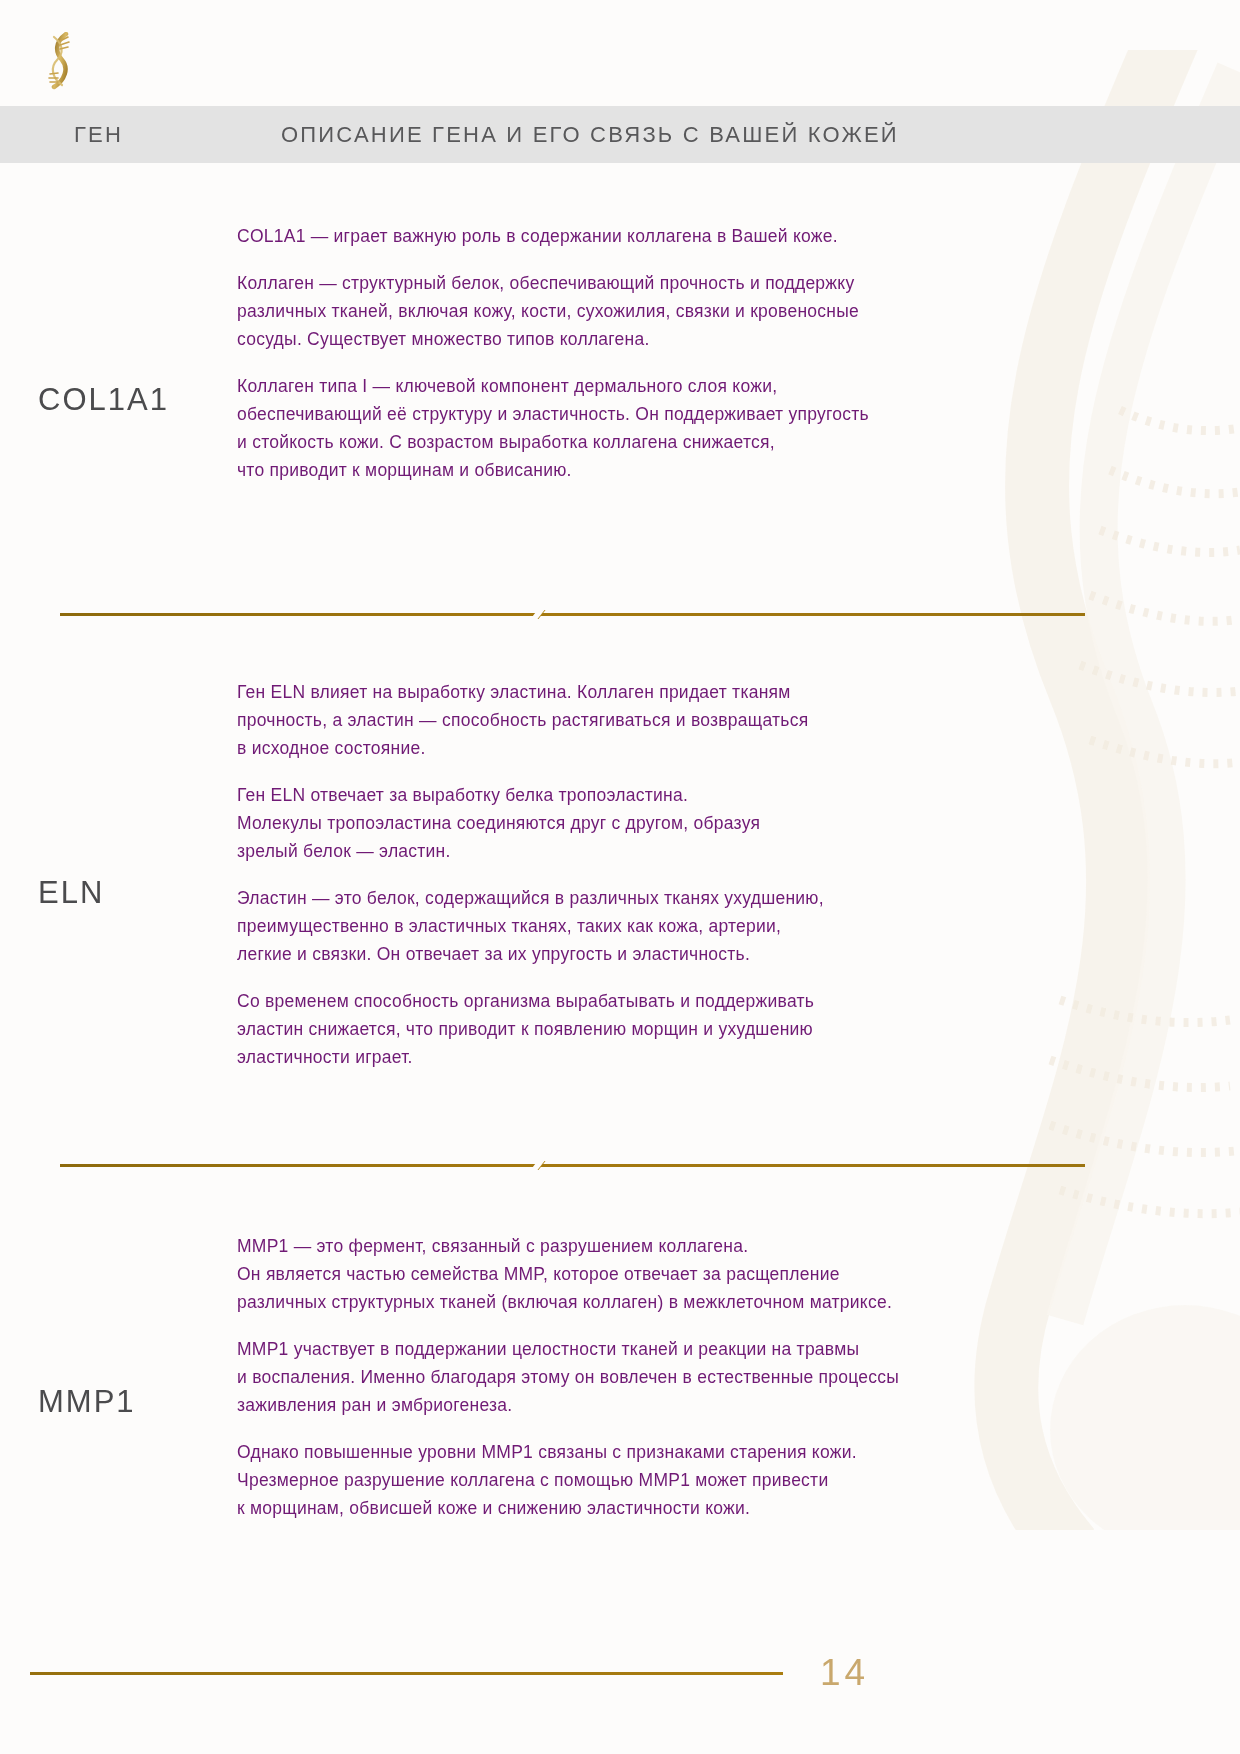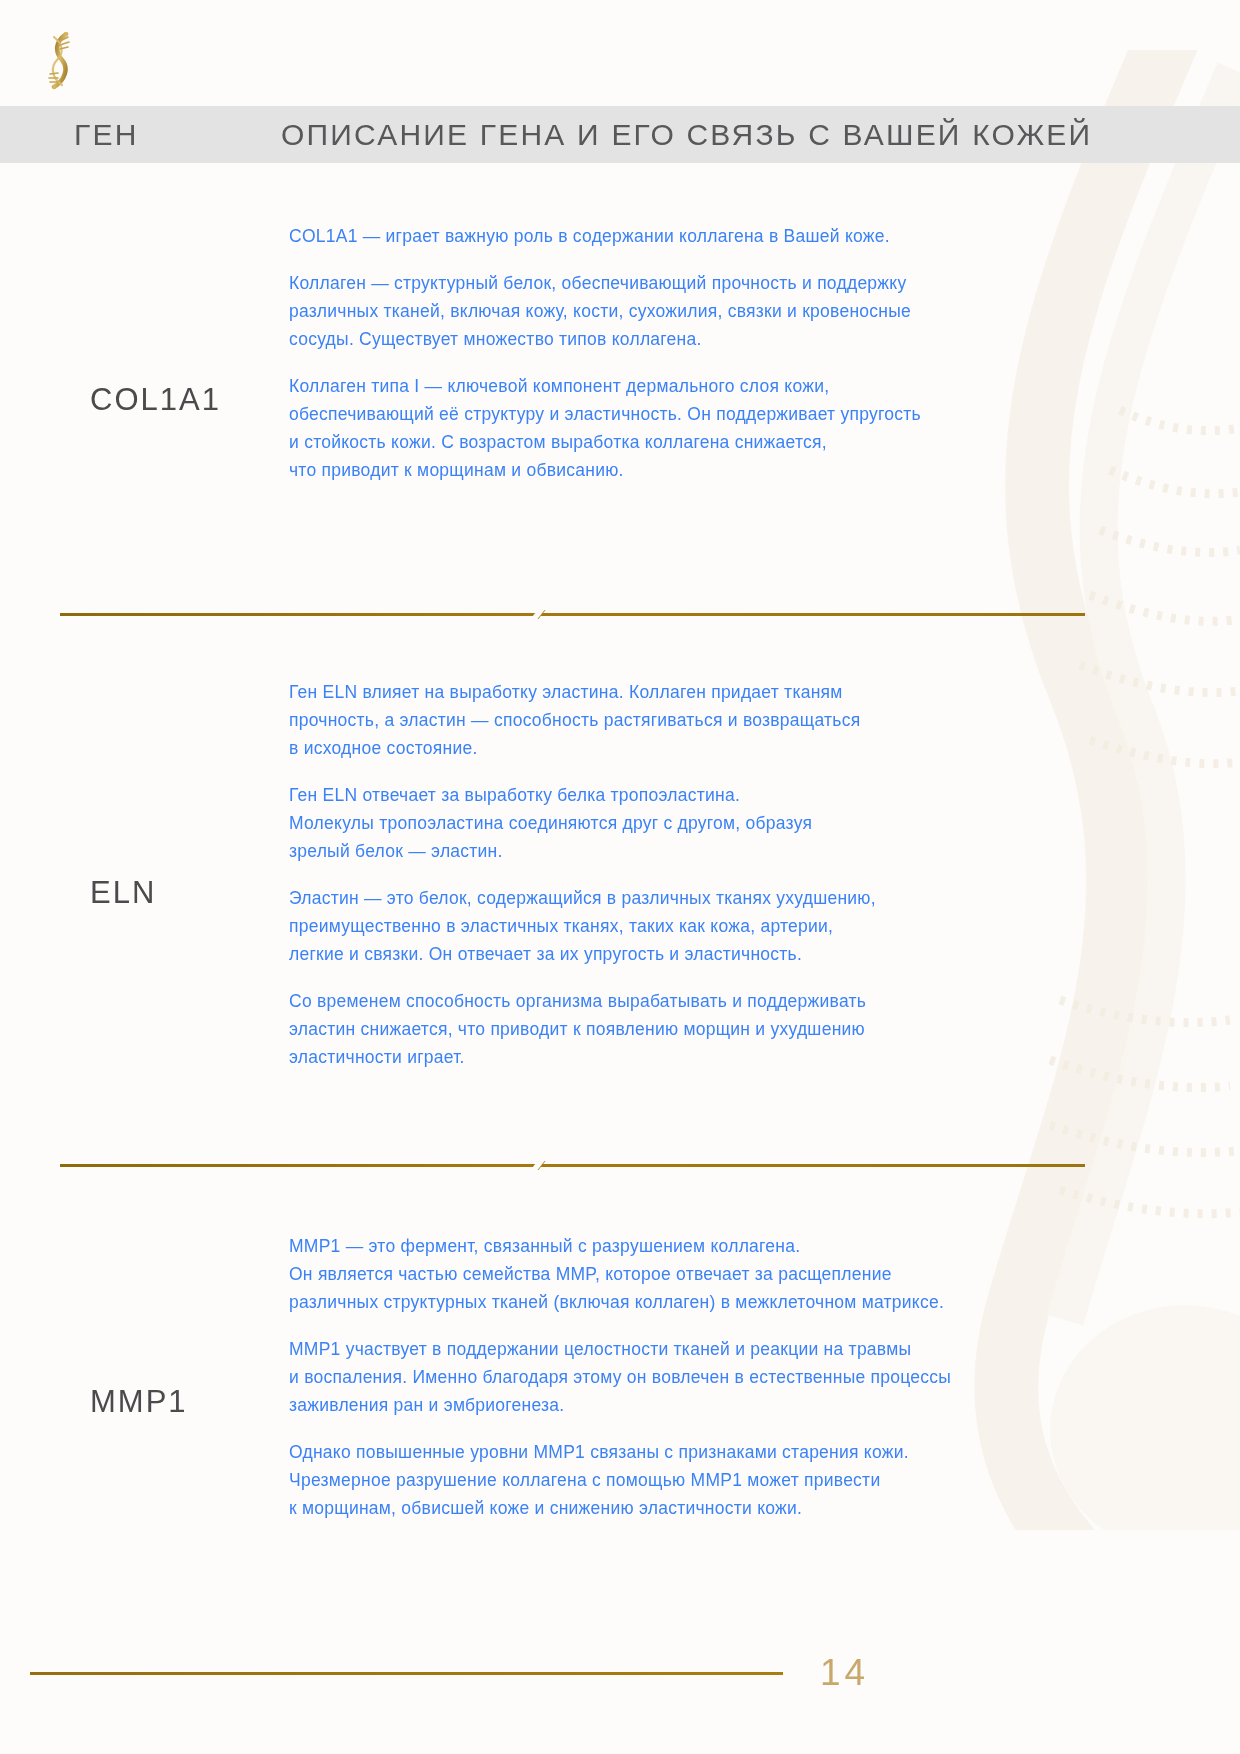--- a/index.html
+++ b/index.html
@@ -16,41 +16,41 @@
     opacity:.6;pointer-events:none;
   }
   
   .logo{position:absolute;left:46px;top:32px;width:26px;height:58px;}
   
   .band{
     position:absolute;left:0;top:106px;width:1240px;height:57px;
     background:#e3e3e3;display:flex;align-items:center;
   }
   .band .th{
-    color:#58585a;font-size:30px;font-weight:300;letter-spacing:2.2px;
+    color:#58585a;font-size:22px;font-weight:300;letter-spacing:2.2px;
   }
   .th-gene{margin-left:74px;width:207px;flex:none;}
   .th-desc{margin-left:0;}
   
   .gene-row{
     position:absolute;left:0;width:1240px;
     display:flex;align-items:center;
   }
   .row-col1a1{top:222px;height:356px;}
   .row-eln{top:678px;height:430px;}
   .row-mmp1{top:1232px;height:340px;}
   .gene-label{
-    flex:none;width:199px;padding-left:90px;
+    flex:none;width:199px;padding-left:38px;
     color:#4b4b4d;font-size:31px;font-weight:300;letter-spacing:2px;
     align-self:center;
   }
   .gene-desc{flex:1;max-width:830px;align-self:flex-start;}
   .para{
     margin:0 0 19px 0;
-    color:#3b82f6;font-size:17.5px;line-height:28px;font-weight:300;
+    color:#701a75;font-size:17.5px;line-height:28px;font-weight:300;
     letter-spacing:.25px;white-space:pre-line;
   }
   .para:last-child{margin-bottom:0;margin-top:19px;}
   
   .divider{
     position:absolute;left:60px;width:1025px;height:3px;
     background:linear-gradient(90deg,#8d6a0c,#a5790f 45%,#9c7410);
   }
   .divider::after{
     content:"";position:absolute;left:46.2%;top:-3px;width:7px;height:9px;

